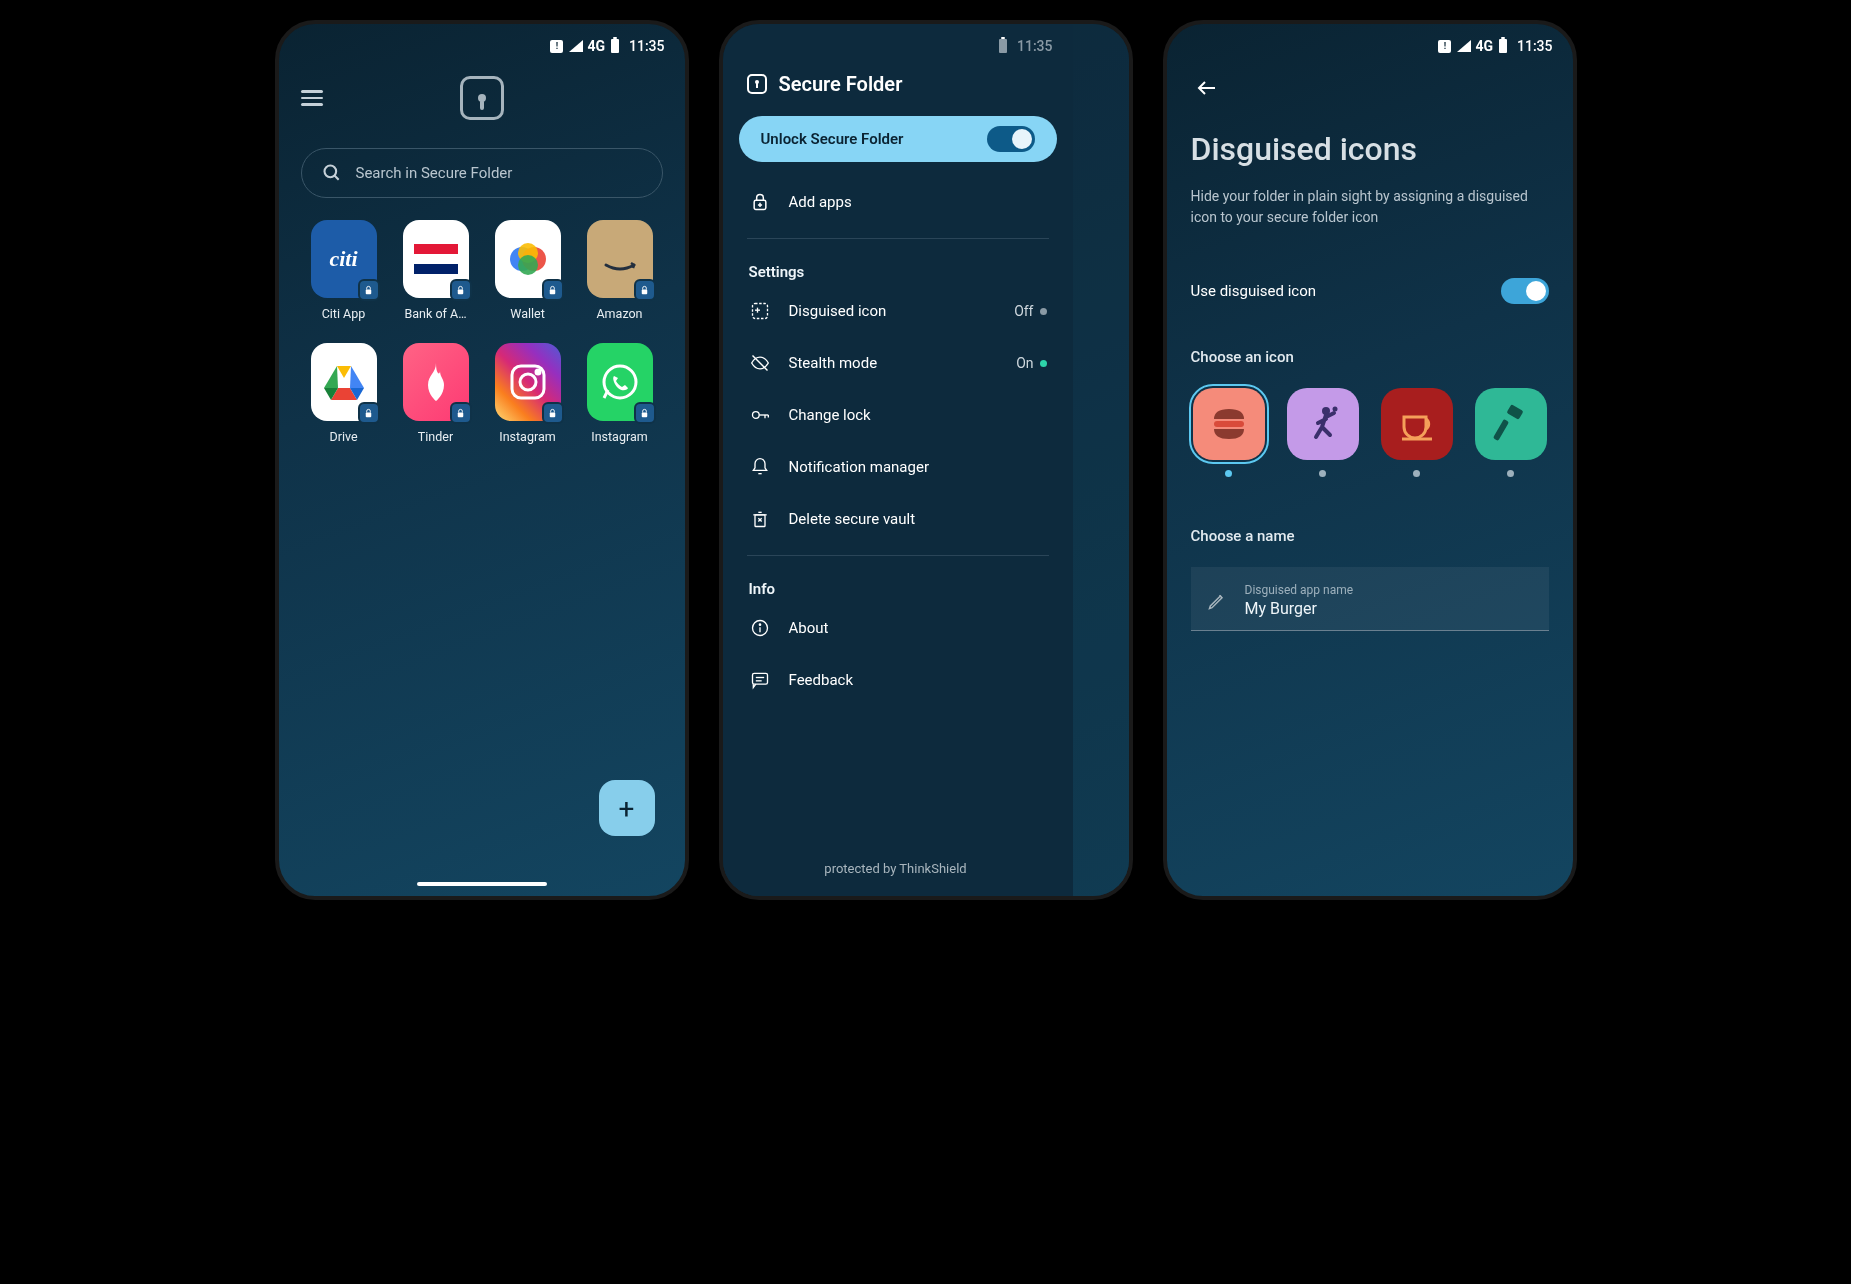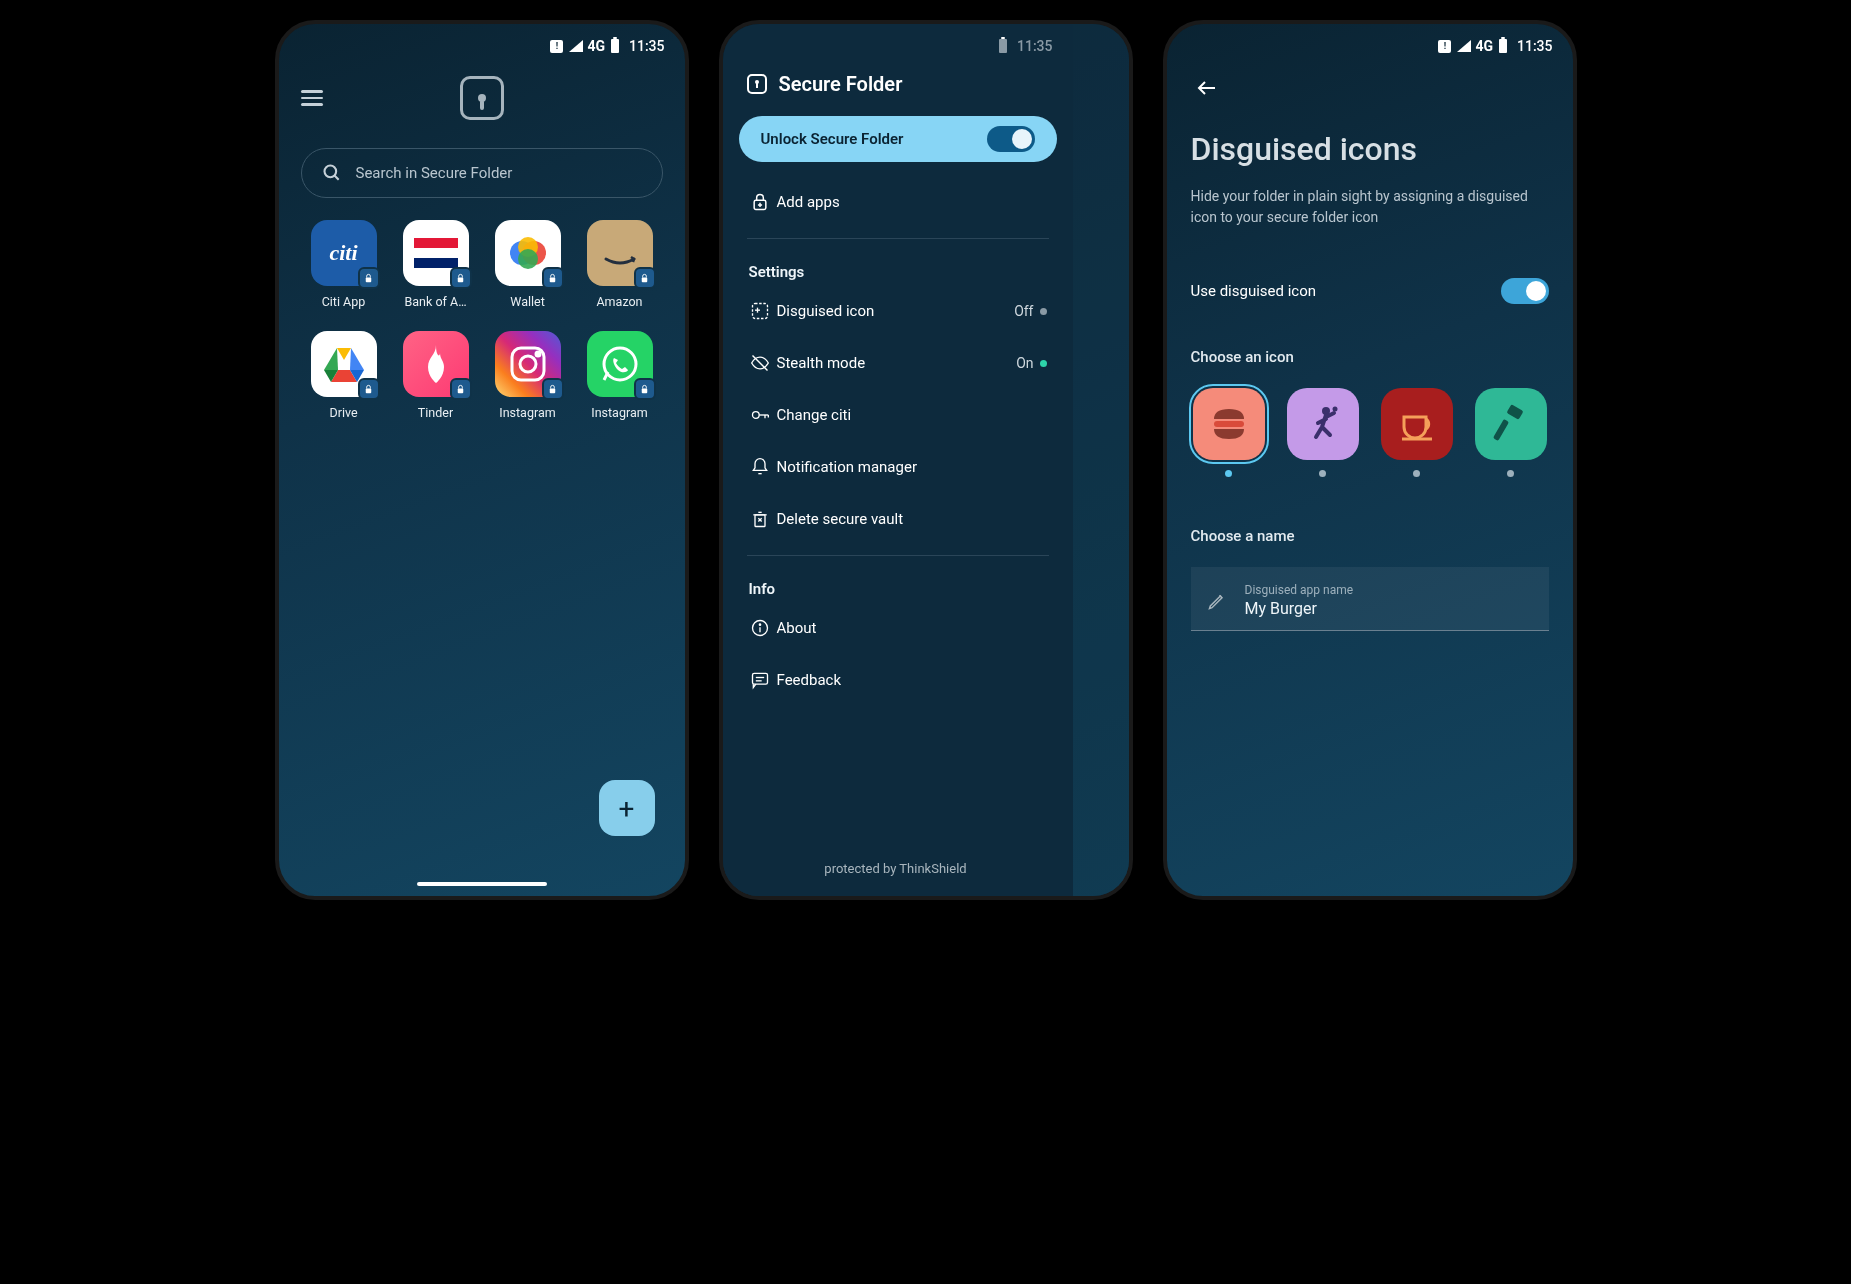--- a/index.html
+++ b/index.html
@@ -80,21 +80,21 @@
     color:#b8c5ce;
   }
   .search-icon-svg { width:20px;height:20px; }
   .app-grid {
     display:grid; grid-template-columns:repeat(4,1fr);
     gap: 22px 10px;
     padding: 0 24px;
   }
   .app-item { display:flex;flex-direction:column;align-items:center;gap:8px; }
   .app-icon {
-    width: 66px; height: 66px; border-radius:16px;
+    width: 66px; height: 78px; border-radius:16px;
     display:flex;align-items:center;justify-content:center;
     font-size: 28px; font-weight:bold; position:relative;
   }
   .app-icon .lock-badge {
     position:absolute; bottom:-3px; right:-3px;
     width:22px;height:22px; background:#1e5a8e; border-radius:6px;
     display:flex;align-items:center;justify-content:center;
     border:2px solid #0f3248;
   }
   .lock-badge svg { width:11px;height:11px; }
@@ -141,21 +141,21 @@
     display:flex;align-items:center;justify-content:space-between;
     color:#0a2332;
     font-weight:600;
     font-size:15px;
   }
   .toggle {
     width:48px;height:26px;background:#0d5a88;border-radius:14px;position:relative;
   }
   .toggle .knob { position:absolute;top:3px;right:3px;width:20px;height:20px;background:#e8f4fb;border-radius:50%;}
   .drawer-item {
-    display:flex;align-items:center;gap:6px;
+    display:flex;align-items:center;gap:18px;
     padding: 16px 26px;
     font-size:15px;
   }
   .drawer-item .icon-slot { width:22px;display:flex;align-items:center;justify-content:center; }
   .drawer-item .label { flex:1; }
   .drawer-item .status { font-size:14px; color:#cfd8de; display:flex;align-items:center;gap:6px;}
   .status-dot { width:7px;height:7px;border-radius:50%; }
   .status-dot.off { background:#8a9aa5; }
   .status-dot.on { background:#2dd4aa; }
   .drawer-hr { border:none;border-top:1px solid #2a4558; margin:10px 24px; }
@@ -436,21 +436,21 @@
         </div>
         <div class="drawer-item">
     <span class="icon-slot">
             <svg width="20" height="20" viewBox="0 0 24 24" fill="none" stroke="#fff" stroke-width="1.6">
               <circle cx="7" cy="12" r="4"></circle>
               <line x1="11" y1="12" x2="22" y2="12"></line>
               <line x1="18" y1="12" x2="18" y2="16"></line>
               <line x1="22" y1="12" x2="22" y2="15"></line>
             </svg>
           </span>
-    <span class="label">Change citi</span>
+    <span class="label">Change lock</span>
     </div>
         <div class="drawer-item">
     <span class="icon-slot">
             <svg width="20" height="20" viewBox="0 0 24 24" fill="none" stroke="#fff" stroke-width="1.6">
               <path d="M6 8a6 6 0 0112 0v5l2 3H4l2-3V8z"></path>
               <line x1="10" y1="20" x2="14" y2="20"></line>
             </svg>
           </span>
     <span class="label">Notification manager</span>
     </div>

